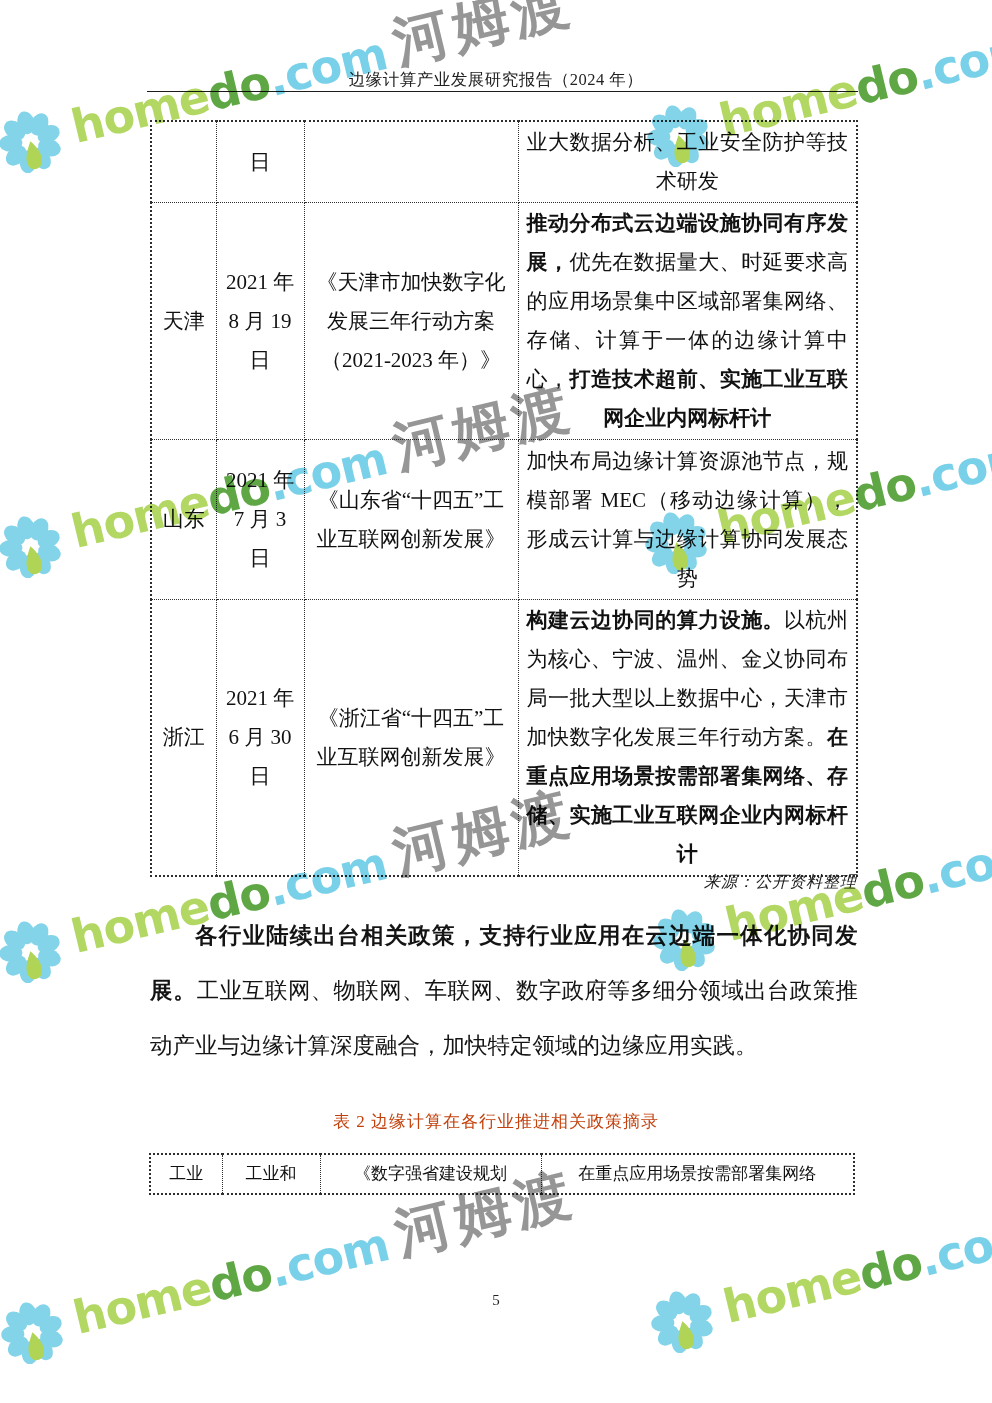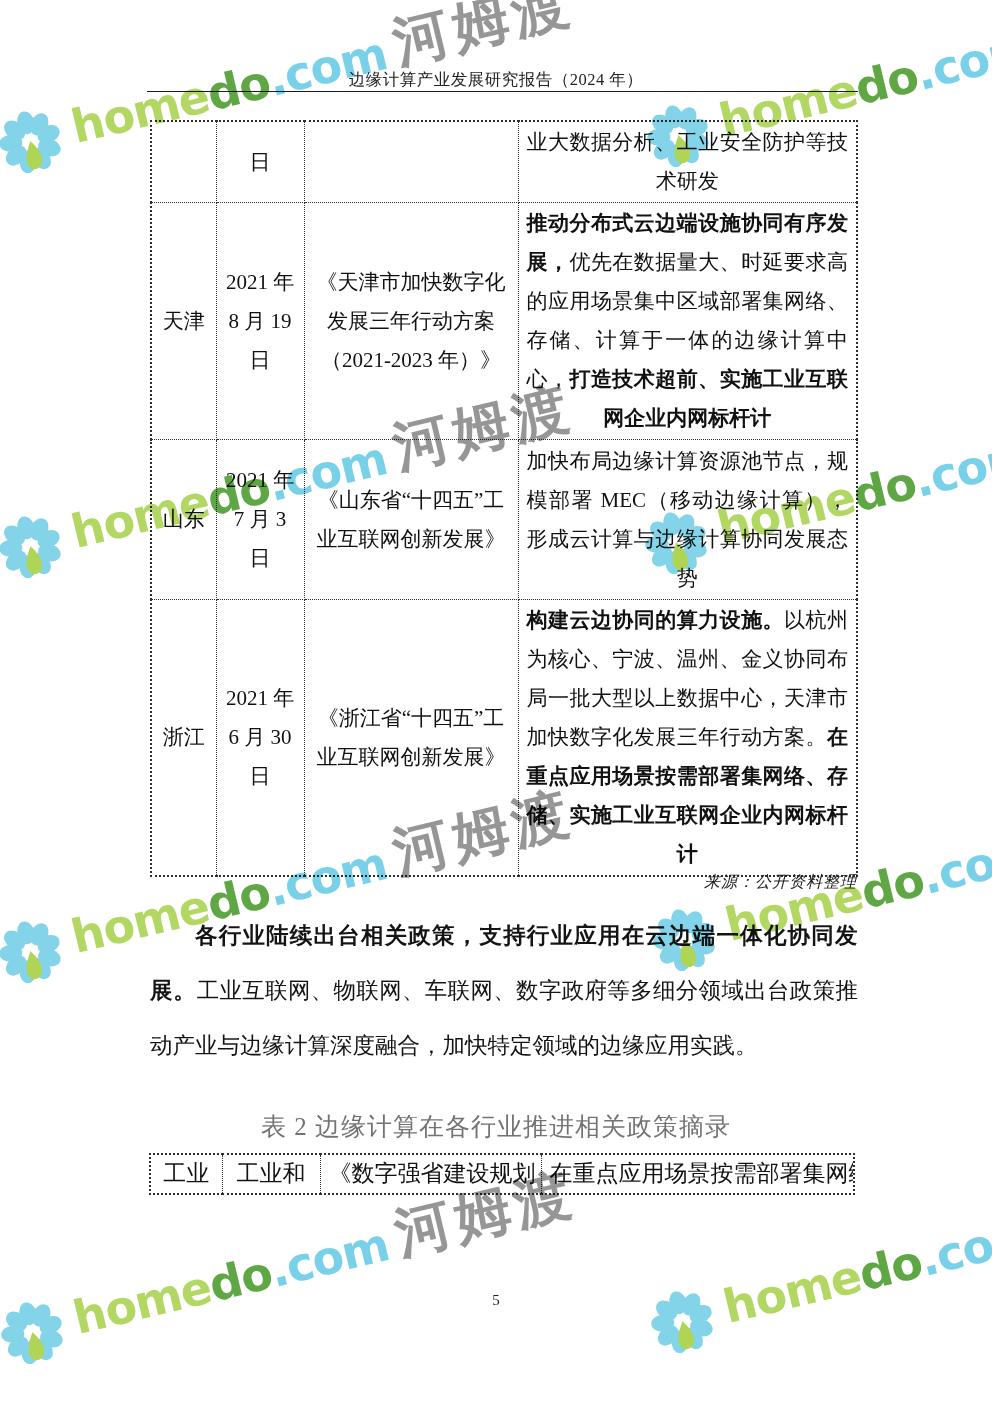--- a/index.html
+++ b/index.html
@@ -52,29 +52,29 @@
   .para{
     position:absolute;left:150px;top:908px;width:708px;
     font-size:22.5px;line-height:55px;text-align:justify;
     text-justify:inter-ideograph;text-indent:45px;color:#141414;
   }
   .para .b{letter-spacing:.5px;}
 
   
   .t2-caption{
     position:absolute;top:1110px;left:0;width:100%;
-    text-align:center;font-size:25px;color:#737373;letter-spacing:1px;
+    text-align:center;font-size:17px;color:#c2410c;letter-spacing:1px;
   }
   .t2{position:absolute;left:149px;top:1153px;width:704px;}
   .t2 th{
     background:#c2dfe5;
     font-weight:bold;font-size:20px;line-height:31px;
     text-align:center;
   }
-  .t2 td{font-size:23px;line-height:36px;text-align:center;white-space:nowrap;}
+  .t2 td{font-size:17px;line-height:36px;text-align:center;white-space:nowrap;}
 
   .page-num{
     position:absolute;top:1292px;left:0;width:100%;
     text-align:center;font-size:15px;color:#222;
   }
 
   
   .wm{
     position:absolute;z-index:5;
     display:flex;align-items:center;gap:10px;

